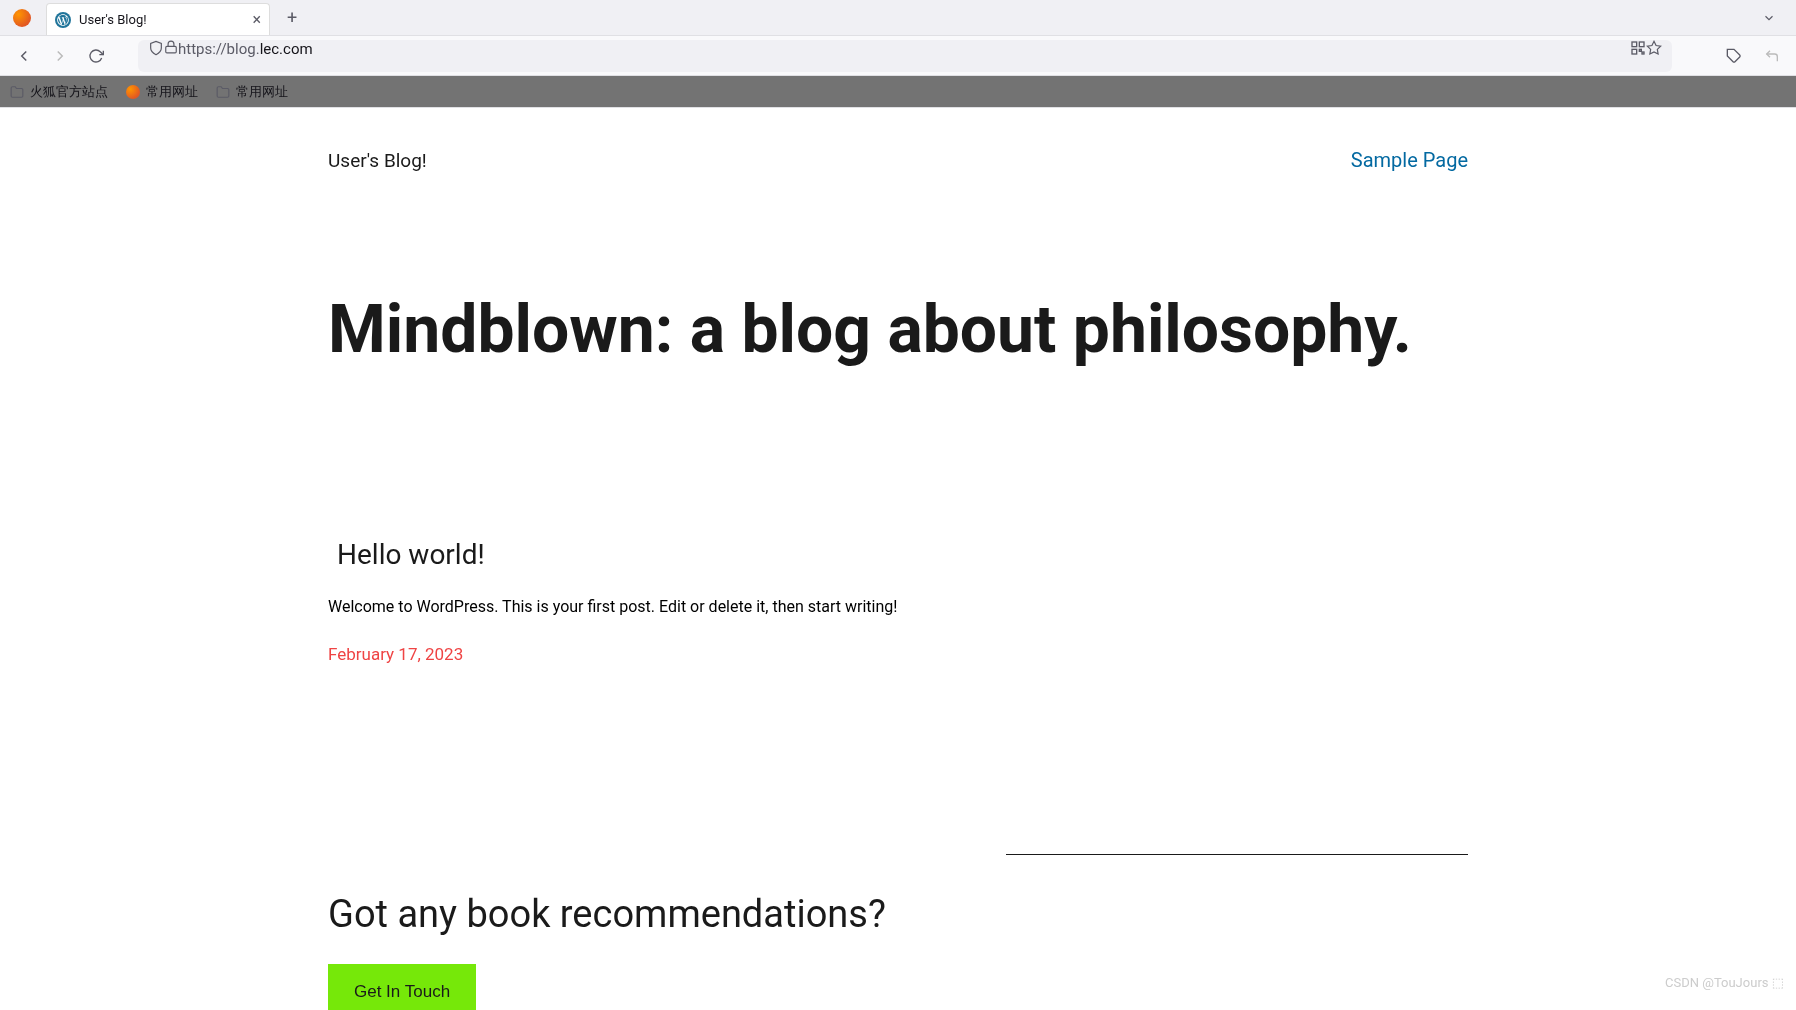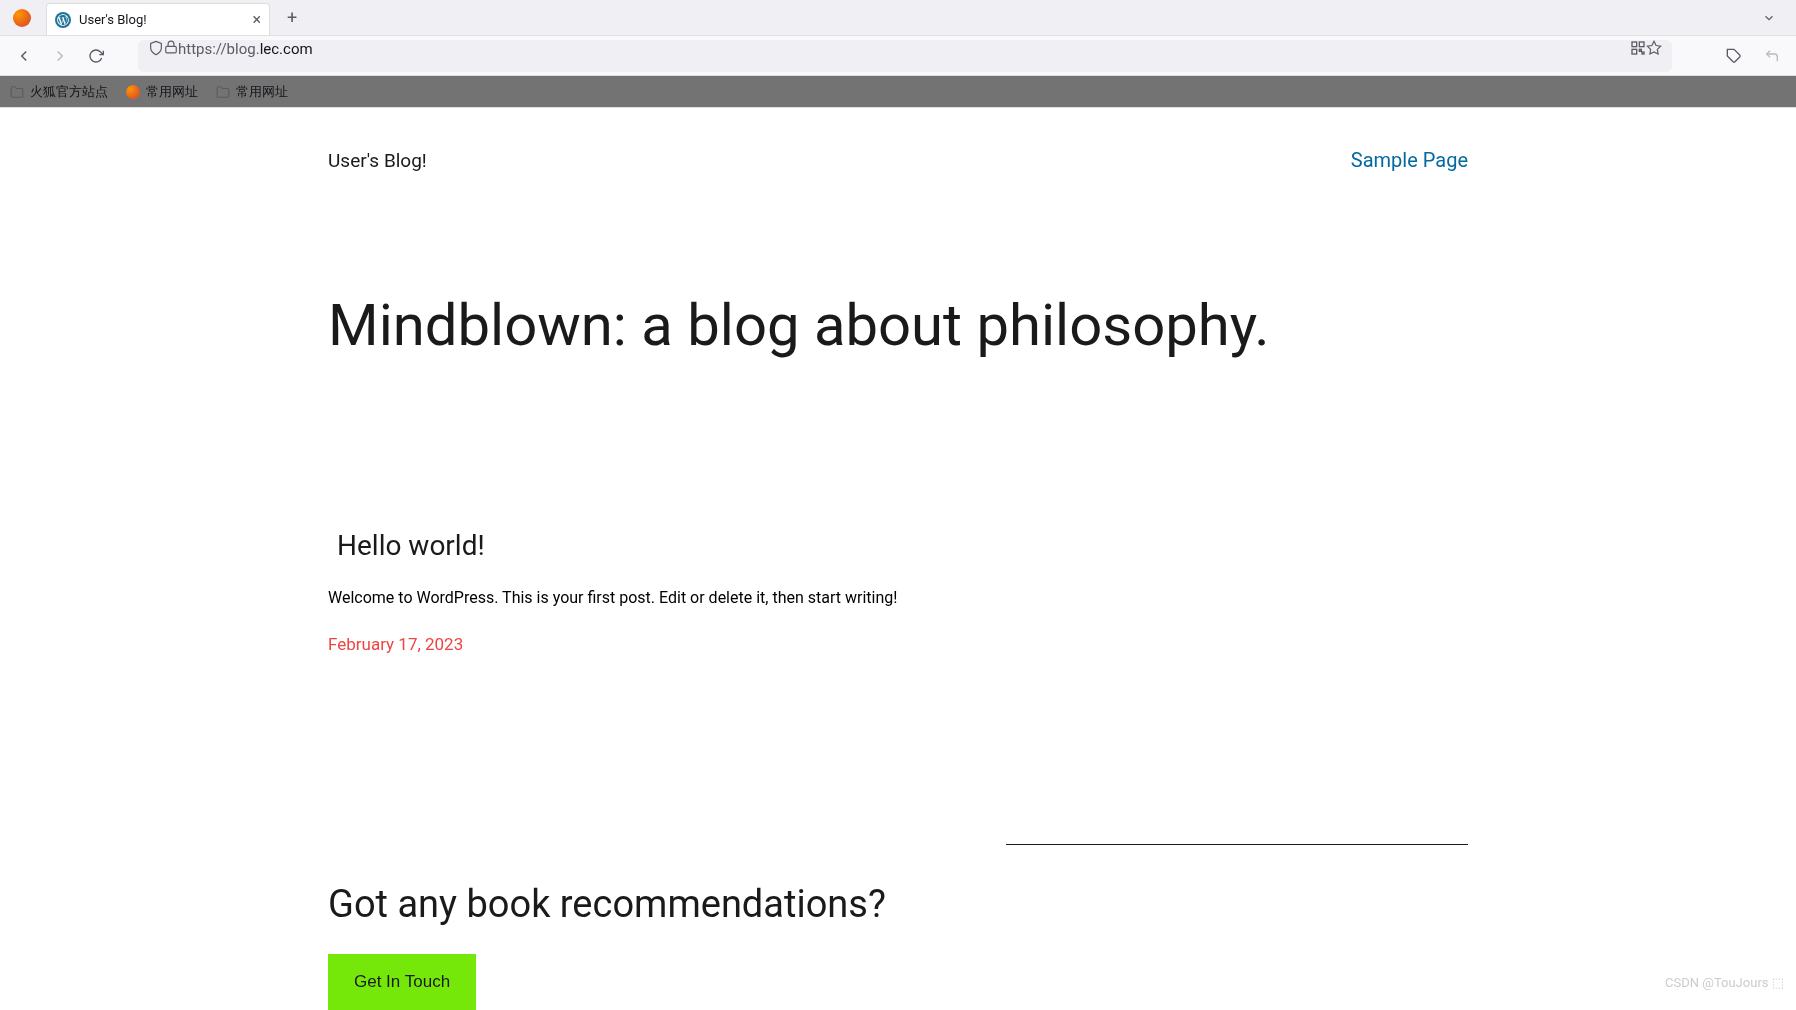--- a/index.html
+++ b/index.html
@@ -233,22 +233,22 @@
       cursor: pointer;
     }
     
     .nav-link {
       font-size: 20px;
       color: #0369a1;
       cursor: pointer;
     }
     
     .hero-title {
-      font-size: 58px;
-      font-weight: 400;
+      font-size: 66px;
+      font-weight: 700;
       color: #1a1a1a;
       margin: 90px 0 0 0;
       line-height: 1.15;
     }
     
     .post {
       margin-top: 170px;
       max-width: 640px;
     }
     

